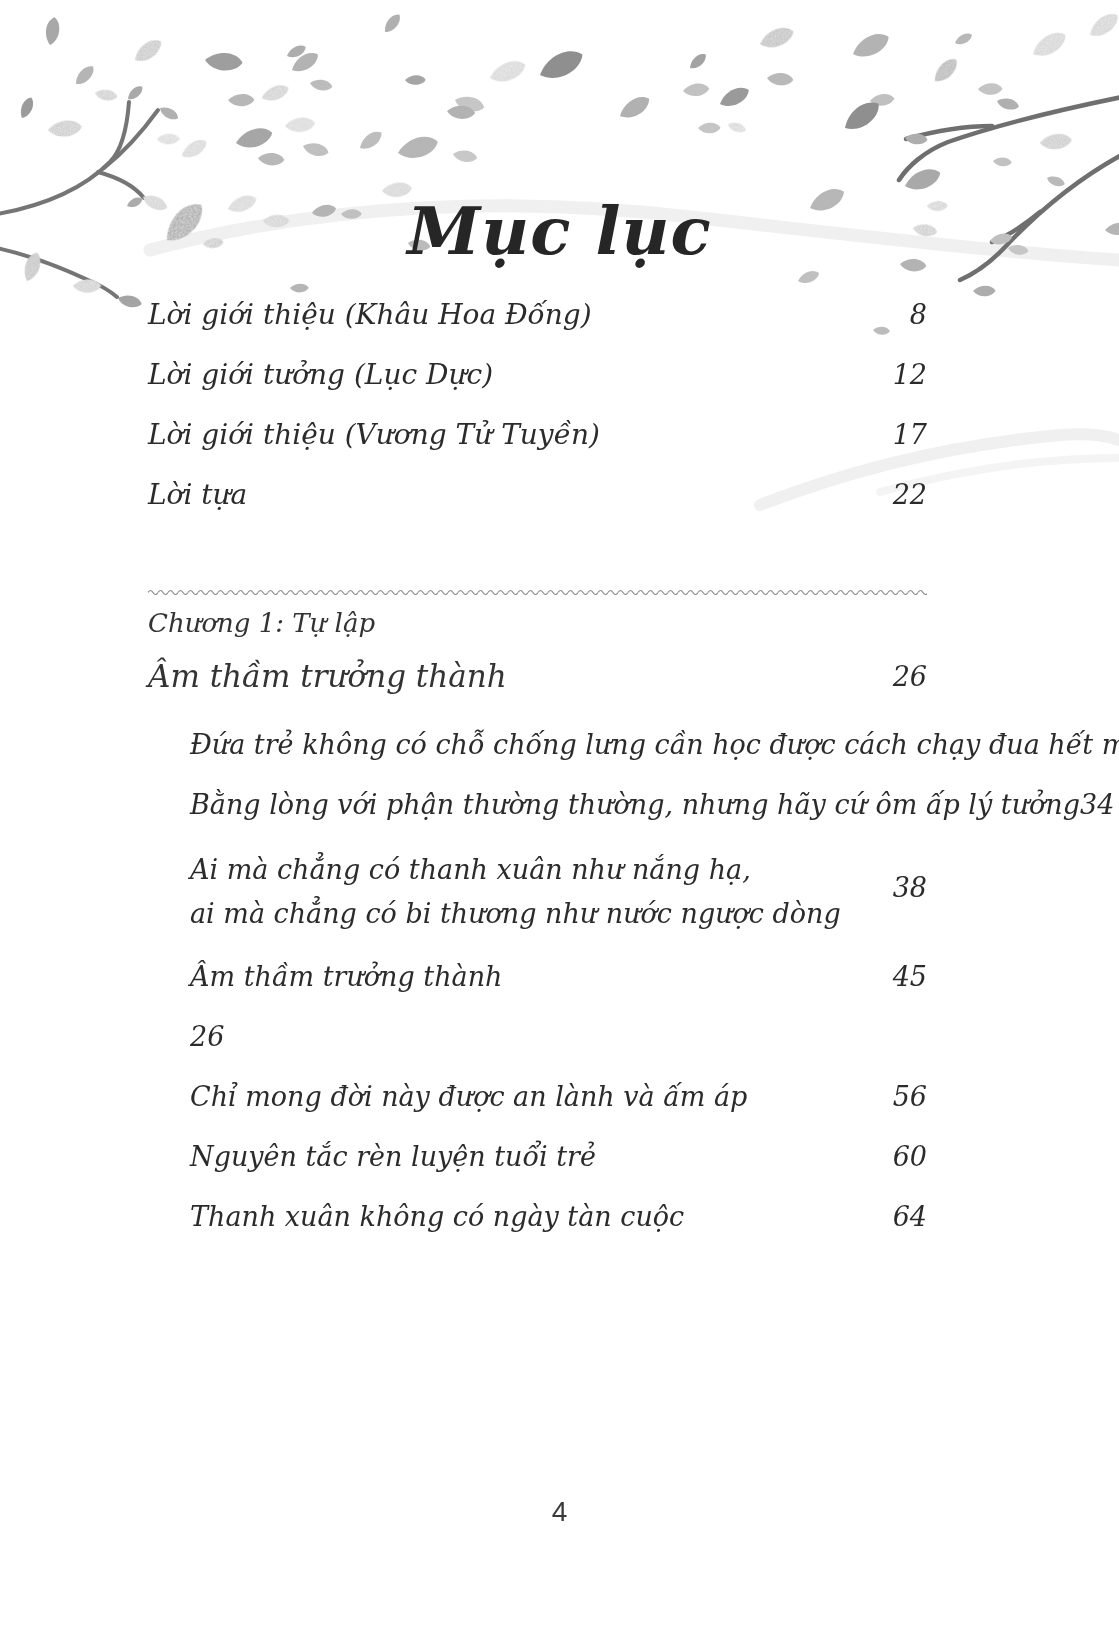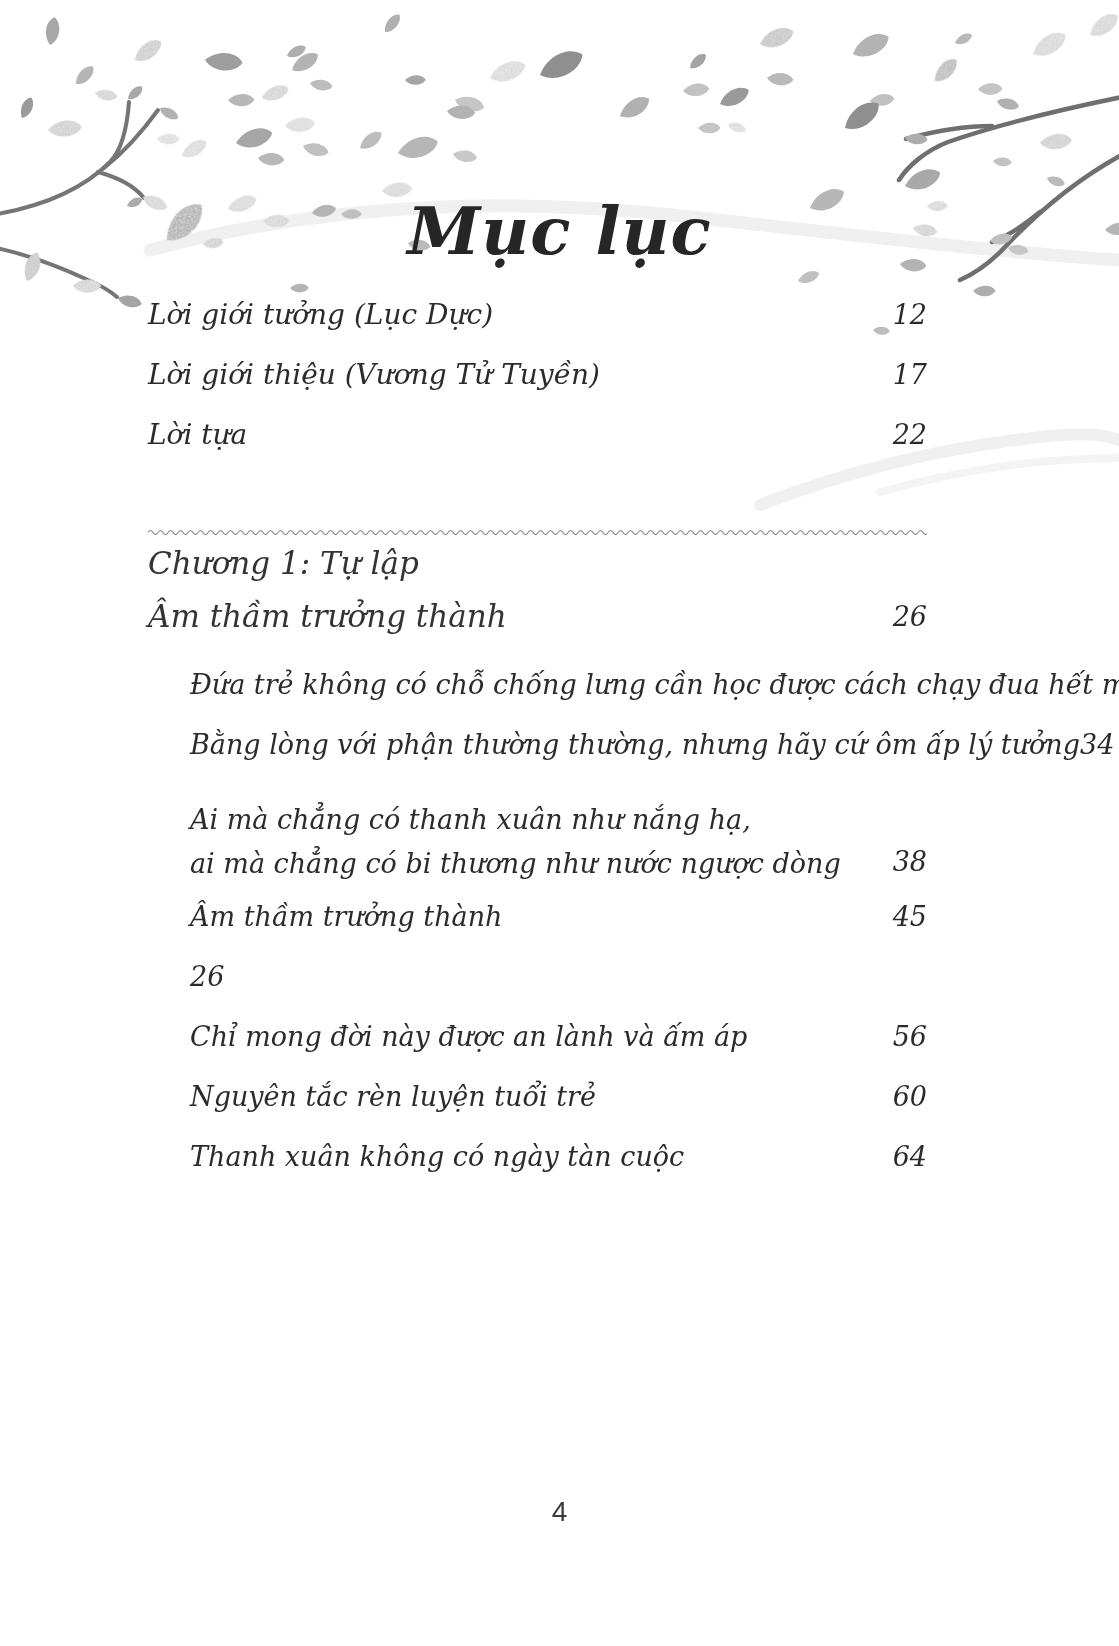--- a/index.html
+++ b/index.html
@@ -17,27 +17,27 @@
     text-align:center;
     font-size:66px;font-style:italic;font-weight:bold;
     letter-spacing:1px;color:#262626;margin-top:6px;
   }
   .toc{position:absolute;left:148px;right:192px;top:284px;}
   .toc-row{display:flex;justify-content:space-between;align-items:center;height:60px;}
   .toc-label{font-size:28px;font-style:italic;white-space:nowrap;}
   .toc-page{font-size:27px;font-style:italic;}
   .divider-wrap{margin-top:58px;height:10px;}
   .chapter-title-row{margin-top:8px;height:46px;display:flex;align-items:center;}
-  .chapter-title{font-size:31px;font-style:italic;color:#333;}
+  .chapter-title{font-size:26px;font-style:italic;color:#333;}
   .chapter-sub-row{height:60px;}
   .chapter-sub{font-size:31px;font-style:italic;color:#333;}
   .sub{padding-left:42px;}
   .sub .toc-label{font-size:27px;}
   .sub.first{margin-top:8px;}
-  .two-line{height:108px;align-items:flex-end;padding-top:4px;}
+  .two-line{height:108px;padding-top:4px;}
   .two-line .toc-label{line-height:44px;white-space:normal;}
   .two-line .toc-page{padding-bottom:9px;}
   .footer-num{
     position:absolute;top:1496px;left:0;width:100%;
     text-align:center;font-family:"Liberation Sans", sans-serif;
     font-size:28px;color:#3a3a3a;
   }
 </style>
 </head>
 <body>
@@ -154,20 +154,24 @@
       <use href="#leaf" fill="#b5b5b5" transform="translate(1105,230) rotate(5) scale(0.7)"></use>
       <use href="#leaf" fill="#bcbcbc" transform="translate(873,330) rotate(15) scale(0.45)"></use>
     </g>
   </svg>
 
   <div class="page-title">Mục lục</div>
 
   <div class="toc">
 
     <div class="toc-row fm">
+      <span class="toc-label">Lời giới thiệu (Khâu Hoa Đống)</span>
+      <span class="toc-page">8</span>
+    </div>
+    <div class="toc-row fm">
       <span class="toc-label">Lời giới tưởng (Lục Dực)</span>
       <span class="toc-page">12</span>
     </div>
     <div class="toc-row fm">
       <span class="toc-label">Lời giới thiệu (Vương Tử Tuyền)</span>
       <span class="toc-page">17</span>
     </div>
     <div class="toc-row fm">
       <span class="toc-label">Lời tựa</span>
       <span class="toc-page">22</span>

